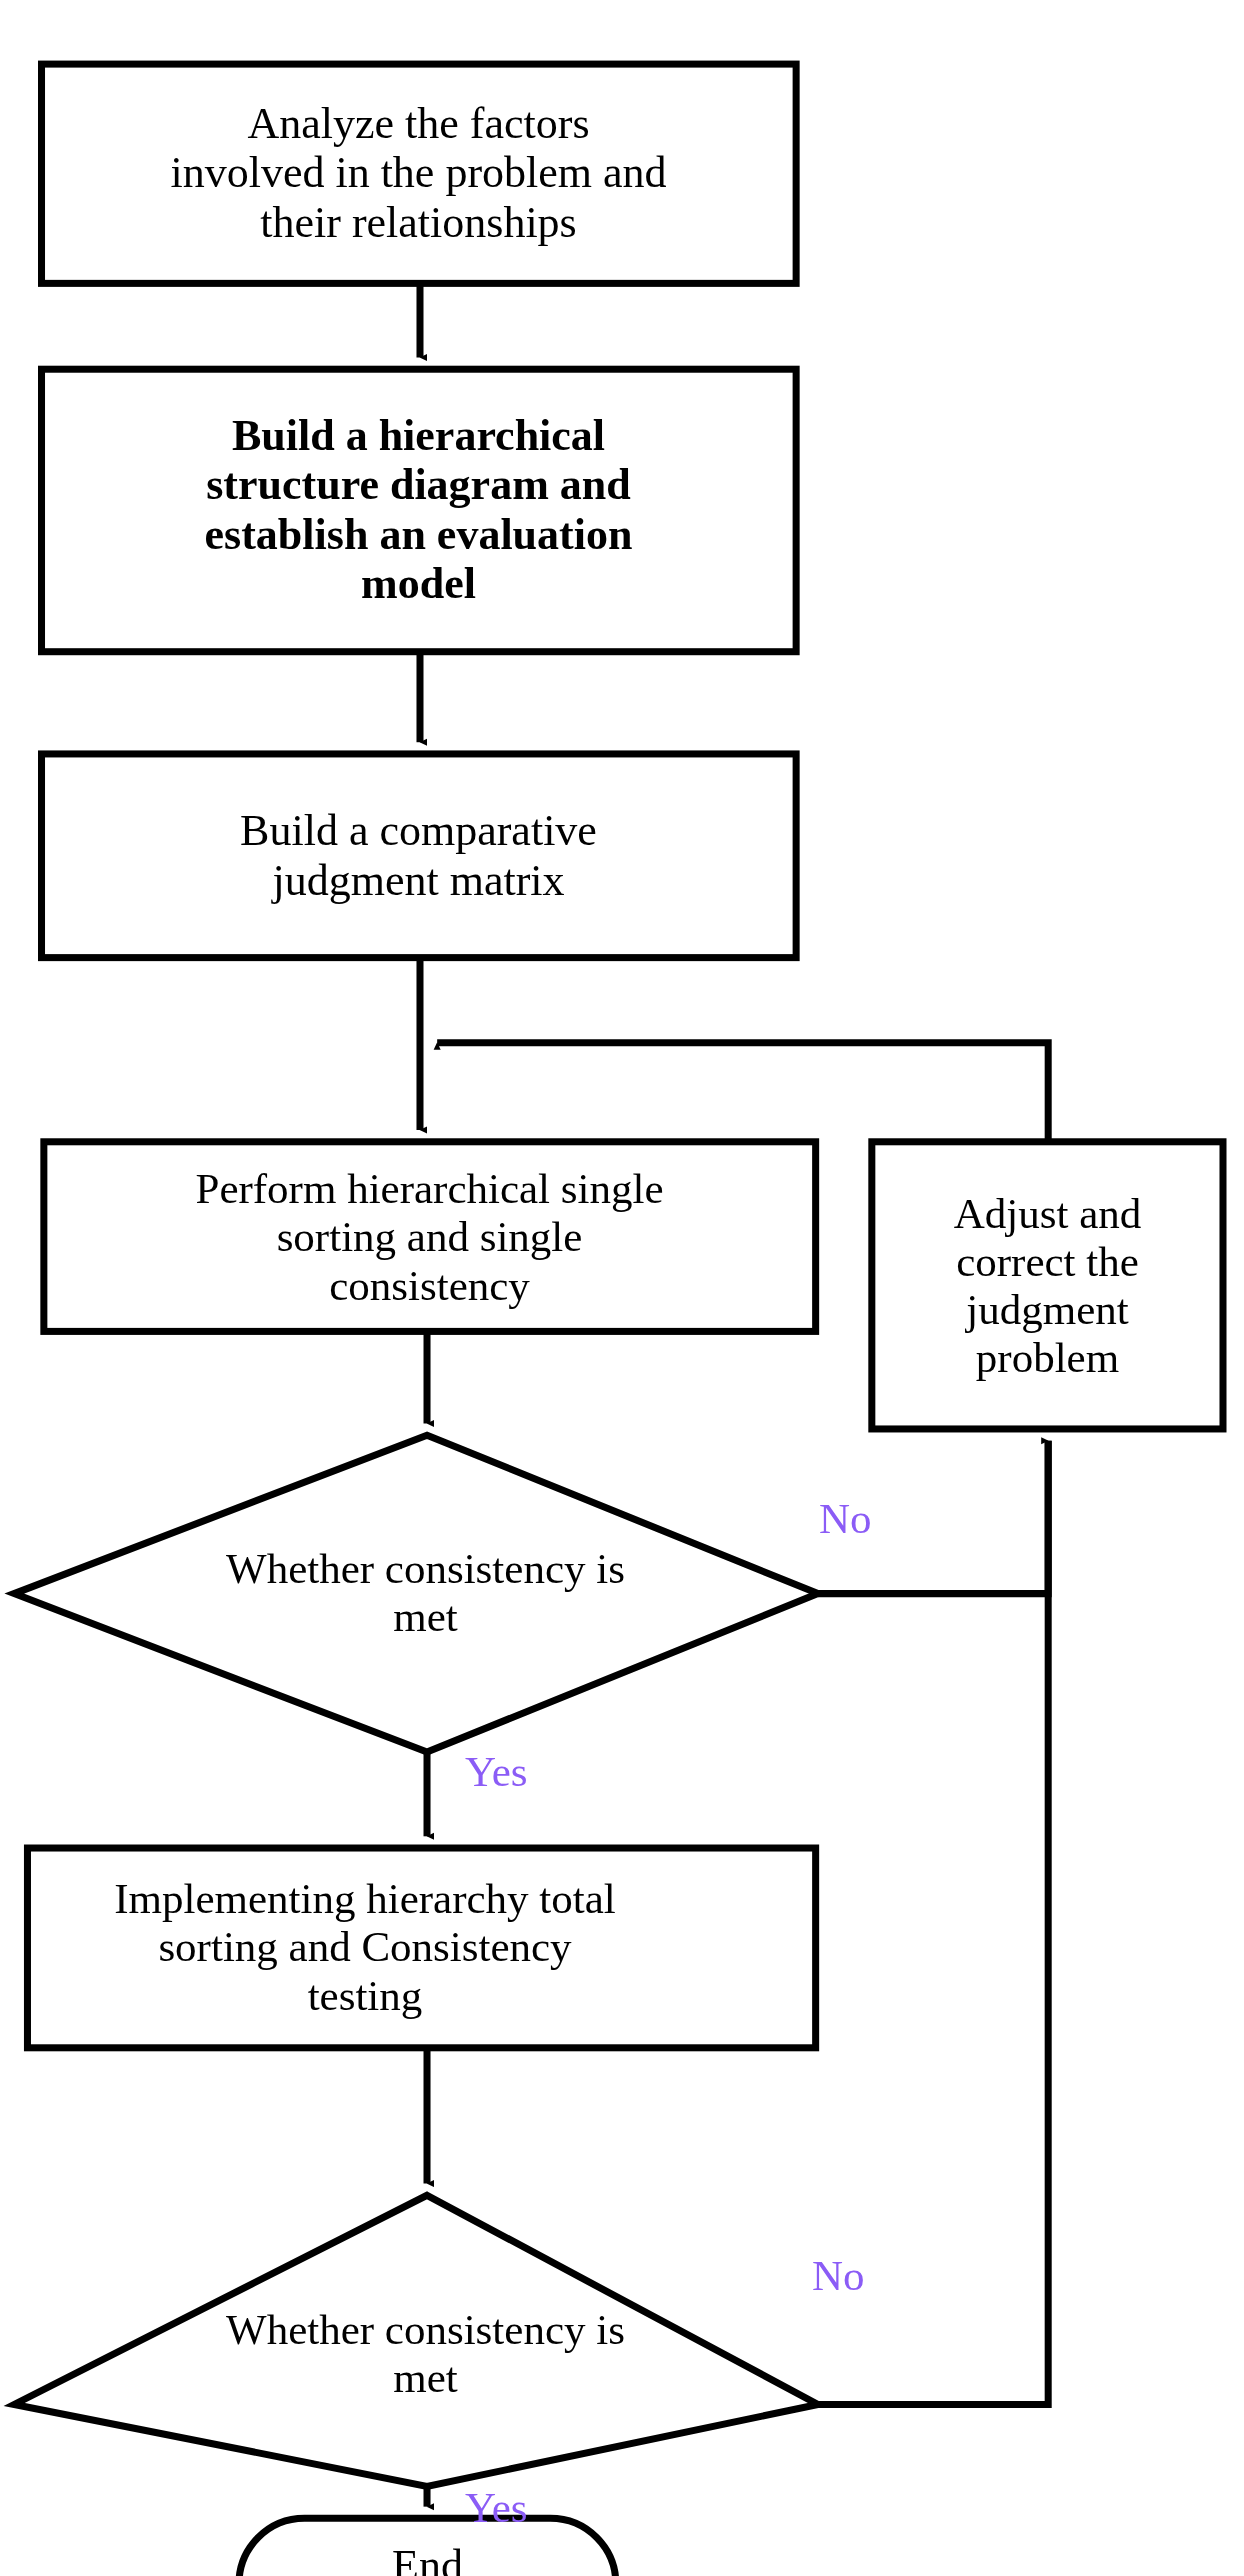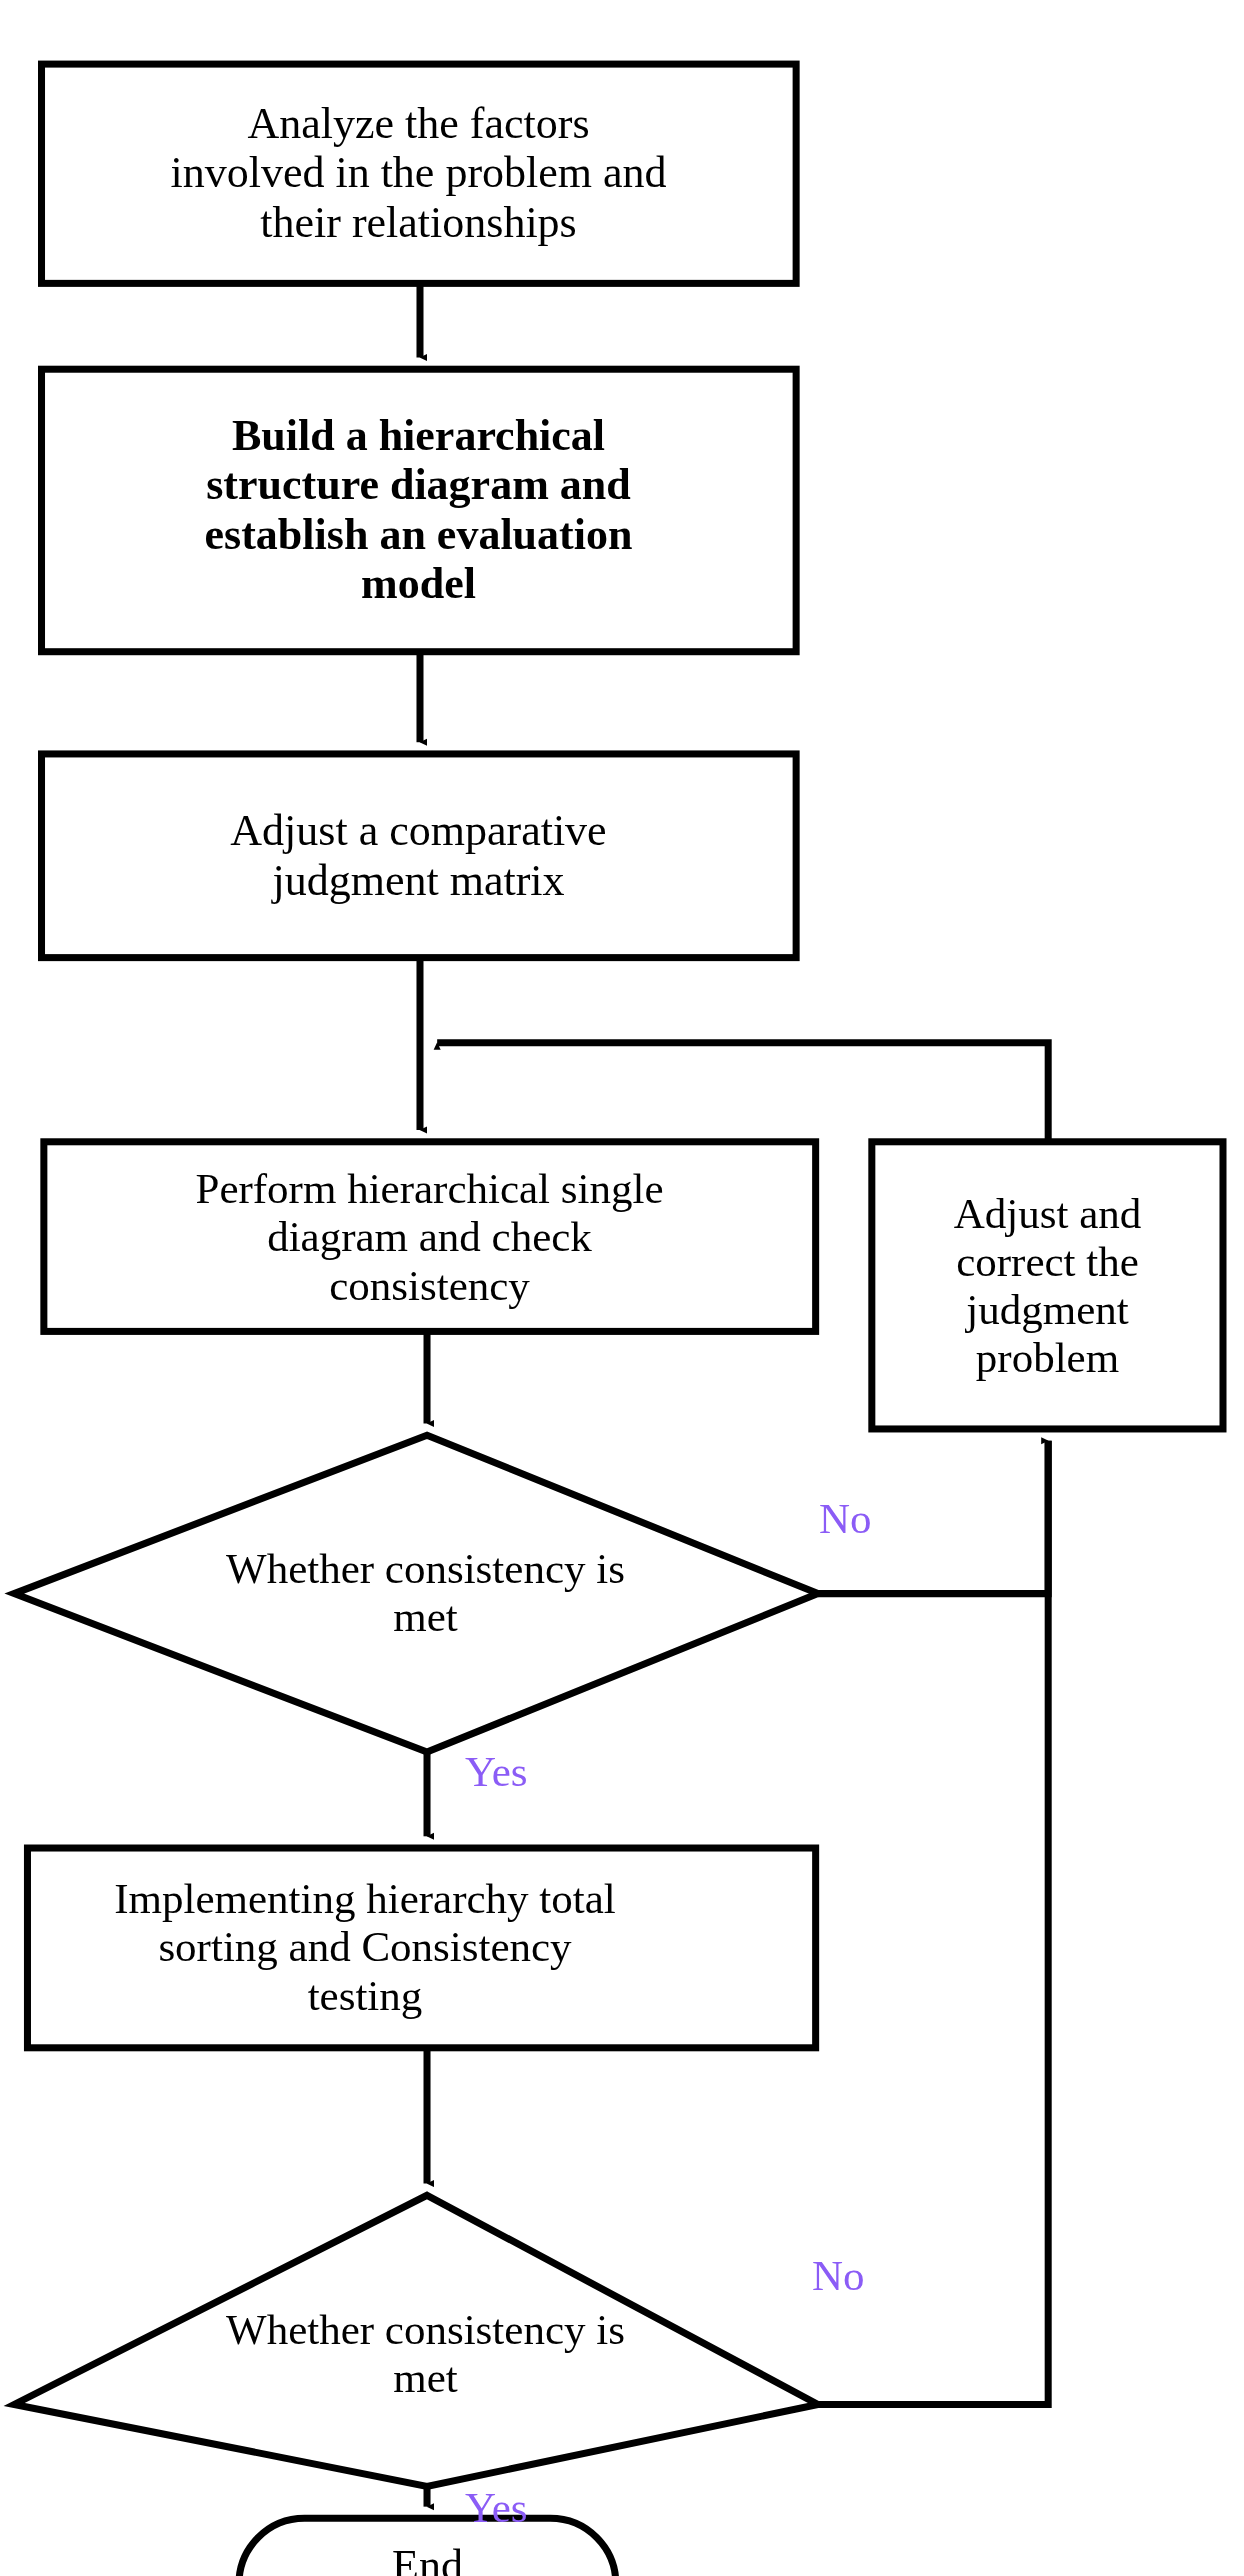--- a/index.html
+++ b/index.html
@@ -125,25 +125,25 @@
 
   <div class="node-text" id="txt-analyze">Analyze the factors
 involved in the problem and
 their relationships</div>
 
   <div class="node-text" id="txt-build-h">Build a hierarchical
 structure diagram and
 establish an evaluation
 model</div>
 
-  <div class="node-text" id="txt-build-c">Adjust a comparative
+  <div class="node-text" id="txt-build-c">Build a comparative
 judgment matrix</div>
 
   <div class="node-text" id="txt-perform">Perform hierarchical single
-diagram and check
+sorting and single
 consistency</div>
 
   <div class="node-text" id="txt-adjust">Adjust and
 correct the
 judgment
 problem</div>
 
   <div class="node-text" id="txt-diamond1">Whether consistency is
 met</div>
 

